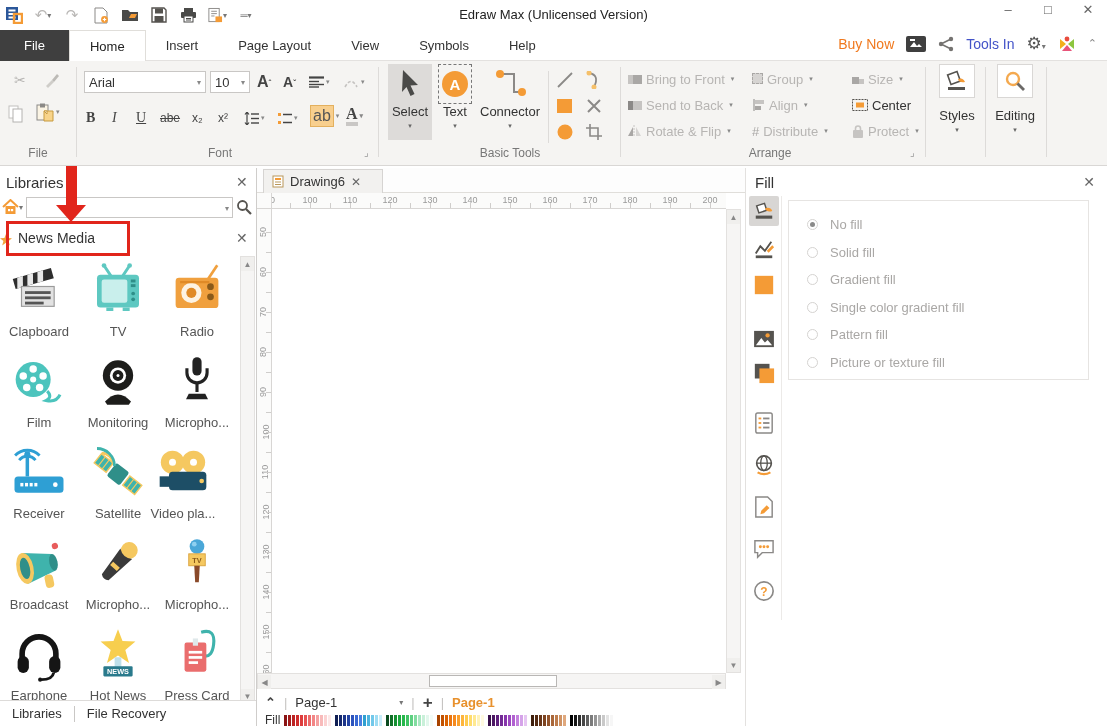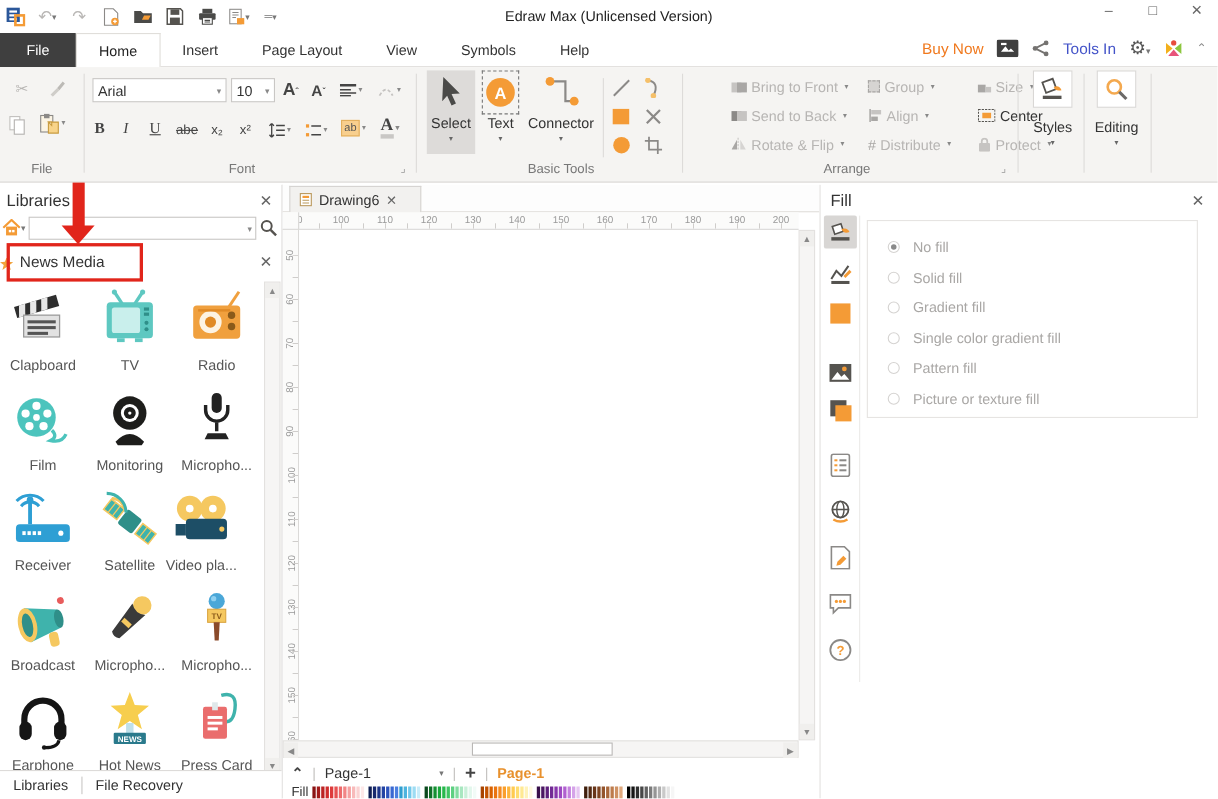--- a/index.html
+++ b/index.html
@@ -33,21 +33,21 @@
   .launcher { position:absolute; top:86px; font-size:10px; color:#999; }
   .combo { position:absolute; background:#fff; border:1px solid #c9c7c5; height:22px; display:flex; align-items:center; padding:0 4px; font-size:13px; color:#333; }
   .combo .car { margin-left:auto; font-size:8px; color:#888; padding-left:4px; }
   .fbtn { position:absolute; height:22px; display:flex; align-items:center; justify-content:center; font-size:14px; color:#444; }
   .gray { color:#b7b5b3 !important; }
   .small-caret { font-size:7px; color:#888; margin-left:2px; }
   .bigbtn { position:absolute; top:3px; width:44px; height:76px; display:flex; flex-direction:column; align-items:center; font-size:13px; color:#333; }
   .bigbtn .ic { height:40px; display:flex; align-items:center; justify-content:center; }
   .bigbtn .cap { font-size:13px; }
   .bigbtn .dn { font-size:7px; color:#666; margin-top:3px; }
-  .arr-btn { position:absolute; display:flex; align-items:center; gap:4px; font-size:13px; color:#b7b5b3; height:20px;margin-left:37px; }
+  .arr-btn { position:absolute; display:flex; align-items:center; gap:4px; font-size:13px; color:#b7b5b3; height:20px; }
   .arr-btn.enabled { color:#333; }
   .sq { display:inline-block; width:9px; height:9px; }
 
   
   .lib-panel { left:0; top:168px; width:257px; height:558px; background:#fff; border-right:1px solid #cfcdcb; }
   .lib-head { position:absolute; left:6px; top:6px; font-size:15px; color:#333; }
   .xbtn { color:#666; font-size:14px; }
   .lib-search-row { position:absolute; left:2px; top:28px; width:250px; height:22px; display:flex; align-items:center; gap:3px; }
   .lib-input { flex:1; height:21px; background:#fff; border:1px solid #c9c7c5; position:relative; }
   .lib-input .car { position:absolute; right:3px; top:6px; font-size:8px; color:#888; }
@@ -285,21 +285,21 @@
   <span class="fbtn" style="left:278px;top:46px;">
     <svg width="14" height="13" viewBox="0 0 14 13">
         <rect x="0" y="1" width="3" height="3" fill="#f49b36"></rect>
         <rect x="0" y="9" width="3" height="3" fill="#f49b36"></rect>
         <line x1="5" y1="2.5" x2="14" y2="2.5" stroke="#444" stroke-width="1.5"></line>
         <line x1="5" y1="10.5" x2="14" y2="10.5" stroke="#444" stroke-width="1.5"></line>
       </svg>
     <span class="small-caret">▾</span>
   </span>
   <span class="fbtn" style="left:310px;top:44px;">
-    <span style="background:#f8cf8e;border:1px solid #e3b05e;font-size:10px;color:#555;padding:1px 2px;">ab</span>
+    <span style="background:#f8cf8e;border:1px solid #e3b05e;font-size:16px;color:#555;padding:1px 2px;">ab</span>
     <span class="small-caret">▾</span>
   </span>
   <span class="fbtn" style="left:346px;top:44px;font-size:16px;font-weight:bold;font-family:'Liberation Serif',serif;">
     <span style="border-bottom:4px solid #c9c7c5;line-height:1;">A</span>
     <span class="small-caret">▾</span>
   </span>
   <div class="glabel" style="left:150px;width:140px;">Font</div>
   <span class="launcher" style="left:364px;">⌟</span>
   <div class="gsep" style="left:378px;"></div>
 

